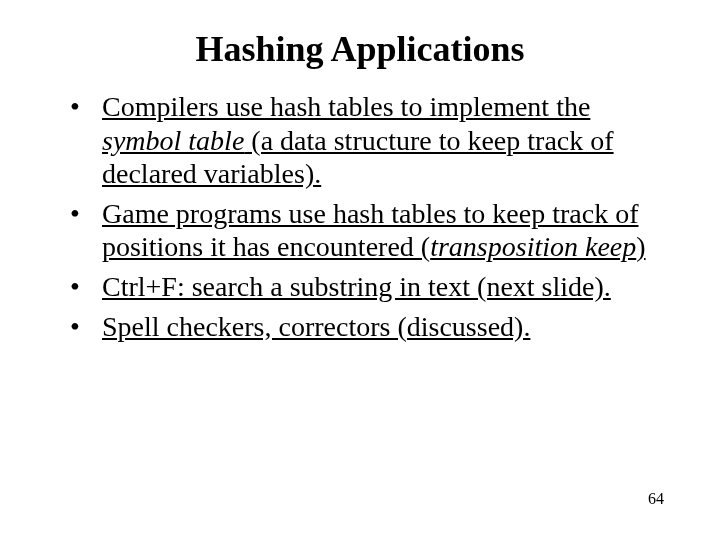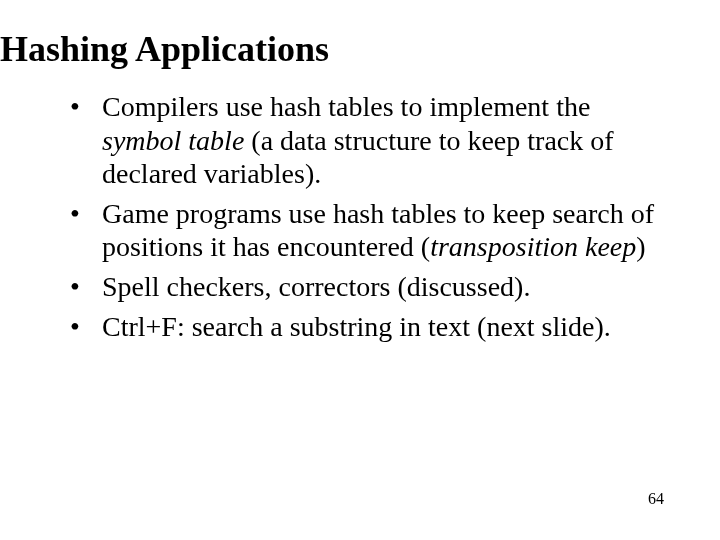--- a/index.html
+++ b/index.html
@@ -11,34 +11,36 @@
     font-family: "Times New Roman", Times, serif;
     color: #000;
   }
   .slide {
     width: 720px;
     height: 540px;
     position: relative;
     box-sizing: border-box;
   }
   .title {
+    text-align: center;
     font-weight: bold;
     font-size: 36px;
     padding-top: 28px;
     padding-bottom: 20px;
   }
   .body {
     font-size: 28px;
     line-height: 1.2;
     padding: 0 48px 0 70px;
   }
   ul.bullets {
     list-style: none;
     margin: 0;
     padding: 0;
+    text-decoration: underline;
   }
   ul.bullets > li {
     position: relative;
     padding-left: 32px;
     margin-bottom: 6px;
   }
   ul.bullets > li::before {
     content: "•";
     position: absolute;
     left: 0;
@@ -61,25 +63,25 @@
 
 <div class="slide">
   <div class="title">Hashing Applications</div>
 
   <div class="body">
     <ul class="bullets">
       <li>
         <span>Compilers use hash tables to implement the </span><span class="italic">symbol table</span><span> (a data structure to keep track of declared variables).</span>
       </li>
       <li>
-        <span>Game programs use hash tables to keep search of positions it has encountered (</span><span class="italic">transposition keep</span><span>)</span>
+        <span>Game programs use hash tables to keep track of positions it has encountered (</span><span class="italic">transposition keep</span><span>)</span>
+      </li>
+      <li>
+        <span>Ctrl+F: search a substring in text (next slide).</span>
       </li>
       <li>
         <span>Spell checkers, correctors (discussed).</span>
-      </li>
-      <li>
-        <span>Ctrl+F: search a substring in text (next slide).</span>
       </li>
     </ul>
   </div>
 
   <div class="pagenum">64</div>
 </div>
 
 </body></html>

